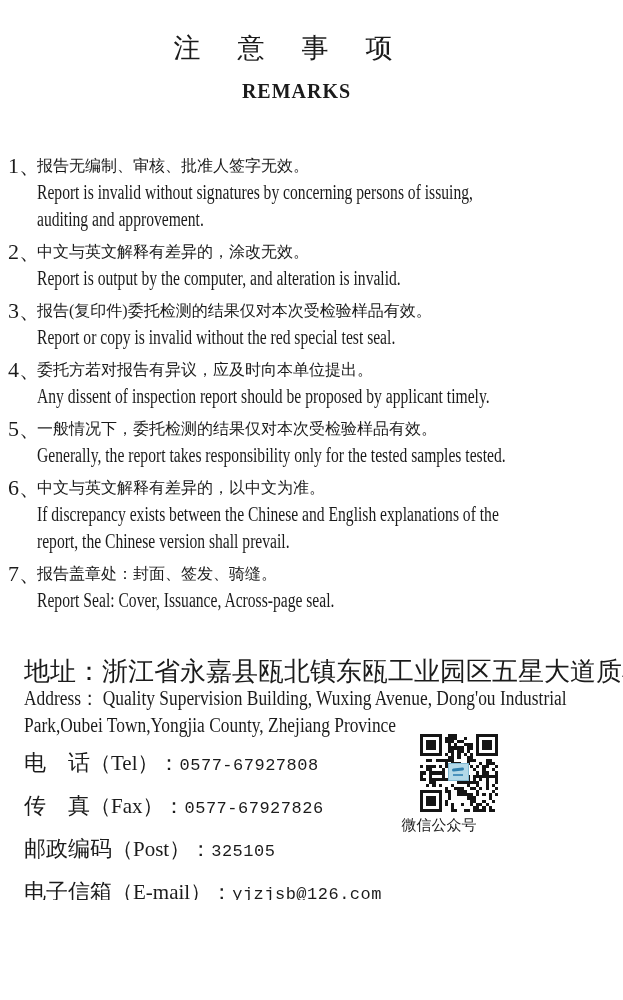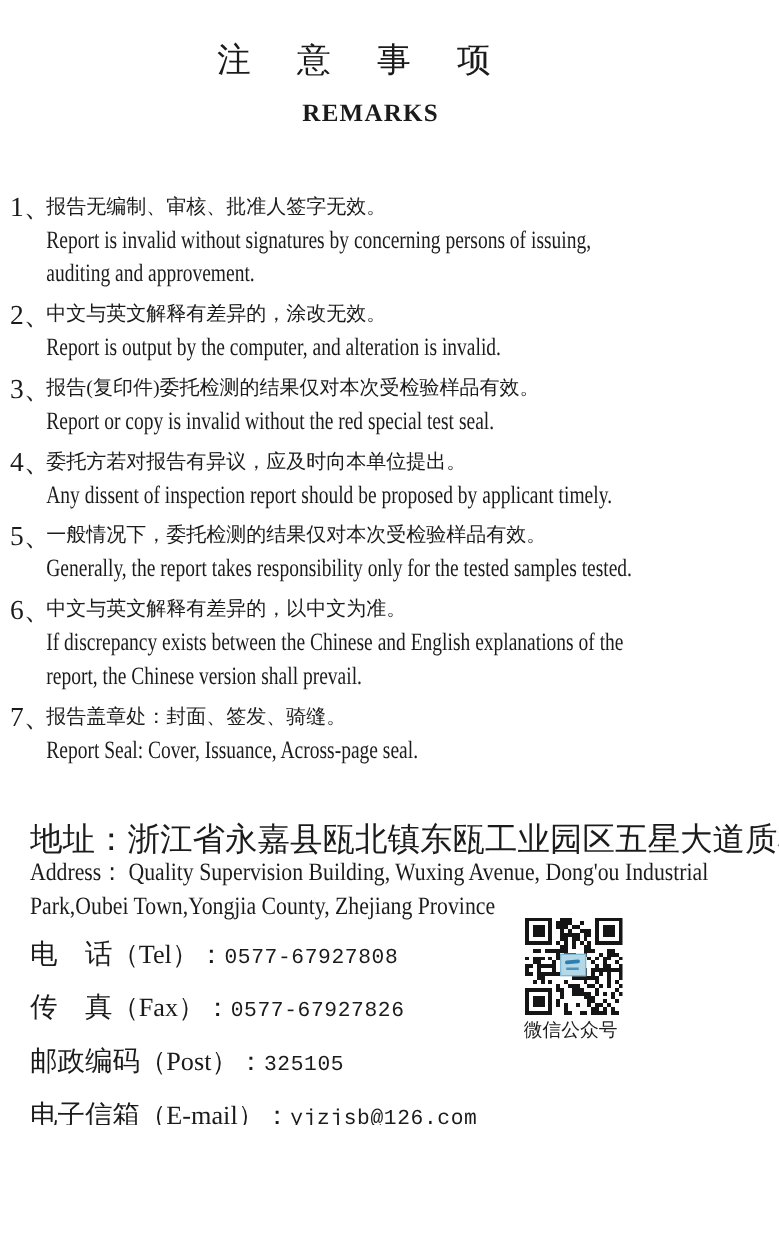--- a/index.html
+++ b/index.html
@@ -95,23 +95,24 @@
   .qr-logo .mark1 {
     position: absolute; left: 3px; top: 4px; width: 12px; height: 3px;
     background: #2e7fae; border-radius: 2px; transform: rotate(-6deg);
   }
   .qr-logo .mark2 {
     position: absolute; left: 4px; top: 10px; width: 10px; height: 2px;
     background: #4b93bd;
   }
   .qr-caption {
     position: absolute;
-    left: 419px;
+    left: 389px;
     top: 816px;
     width: 100px;
+    text-align: center;
     font-size: 15px;
     line-height: 18px;
   }
 </style>
 </head>
 <body>
 
 <div class="page">
 
   <div class="header">

